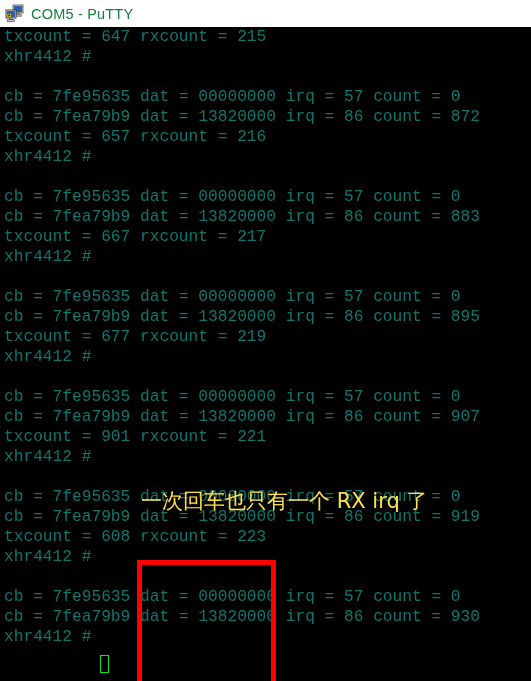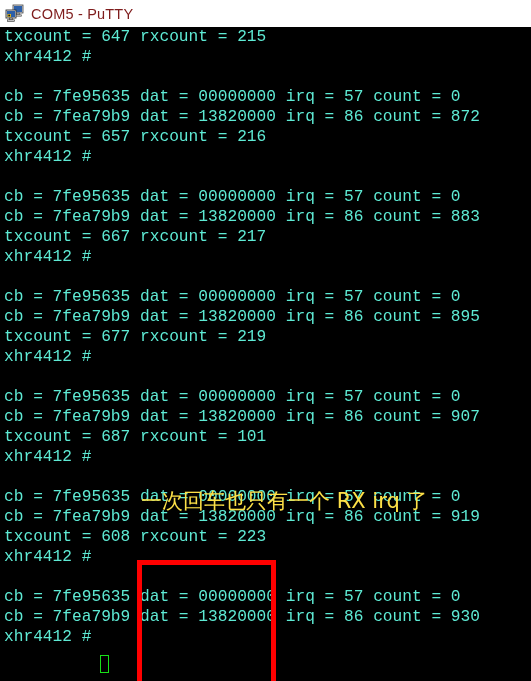--- a/index.html
+++ b/index.html
@@ -35,21 +35,21 @@
   #title-bar-icon {
     width: 20px;
     height: 20px;
     margin-right: 6px;
     flex: 0 0 auto;
     position: relative;
   }
   #title-bar-text {
     font-family: "Liberation Sans", sans-serif;
     font-size: 14.5px;
-    color: #7f1d1d;
+    color: #15803d;
     letter-spacing: 0.2px;
     white-space: nowrap;
   }
   
   #terminal {
     position: absolute;
     left: 0;
     top: 27px;
     width: 531px;
     height: 654px;
@@ -60,21 +60,21 @@
     position: absolute;
     left: 4px;
     top: 0px;
     width: 527px;
   }
   .term-line {
     font-family: "Liberation Mono", "DejaVu Sans Mono", monospace;
     font-size: 16.2px;
     line-height: 20px;
     height: 20px;
-    color: #5eead4;
+    color: #0f766e;
     white-space: pre;
     letter-spacing: 0px;
   }
   .term-line.blank {
     color: transparent;
   }
   
   #cursor-block {
     position: absolute;
     left: 100px;
@@ -161,21 +161,21 @@
         <div class="term-line">txcount = 667 rxcount = 217</div>
         <div class="term-line">xhr4412 #</div>
         <div class="term-line blank"></div>
         <div class="term-line">cb = 7fe95635 dat = 00000000 irq = 57 count = 0</div>
         <div class="term-line">cb = 7fea79b9 dat = 13820000 irq = 86 count = 895</div>
         <div class="term-line">txcount = 677 rxcount = 219</div>
         <div class="term-line">xhr4412 #</div>
         <div class="term-line blank"></div>
         <div class="term-line">cb = 7fe95635 dat = 00000000 irq = 57 count = 0</div>
         <div class="term-line">cb = 7fea79b9 dat = 13820000 irq = 86 count = 907</div>
-        <div class="term-line">txcount = 687 rxcount = 101</div>
+        <div class="term-line">txcount = 901 rxcount = 221</div>
         <div class="term-line">xhr4412 #</div>
         <div class="term-line blank"></div>
         <div class="term-line">cb = 7fe95635 dat = 00000000 irq = 57 count = 0</div>
         <div class="term-line">cb = 7fea79b9 dat = 13820000 irq = 86 count = 919</div>
         <div class="term-line">txcount = 608 rxcount = 223</div>
         <div class="term-line">xhr4412 #</div>
         <div class="term-line blank"></div>
         <div class="term-line">cb = 7fe95635 dat = 00000000 irq = 57 count = 0</div>
         <div class="term-line">cb = 7fea79b9 dat = 13820000 irq = 86 count = 930</div>
         <div class="term-line">xhr4412 #</div>

